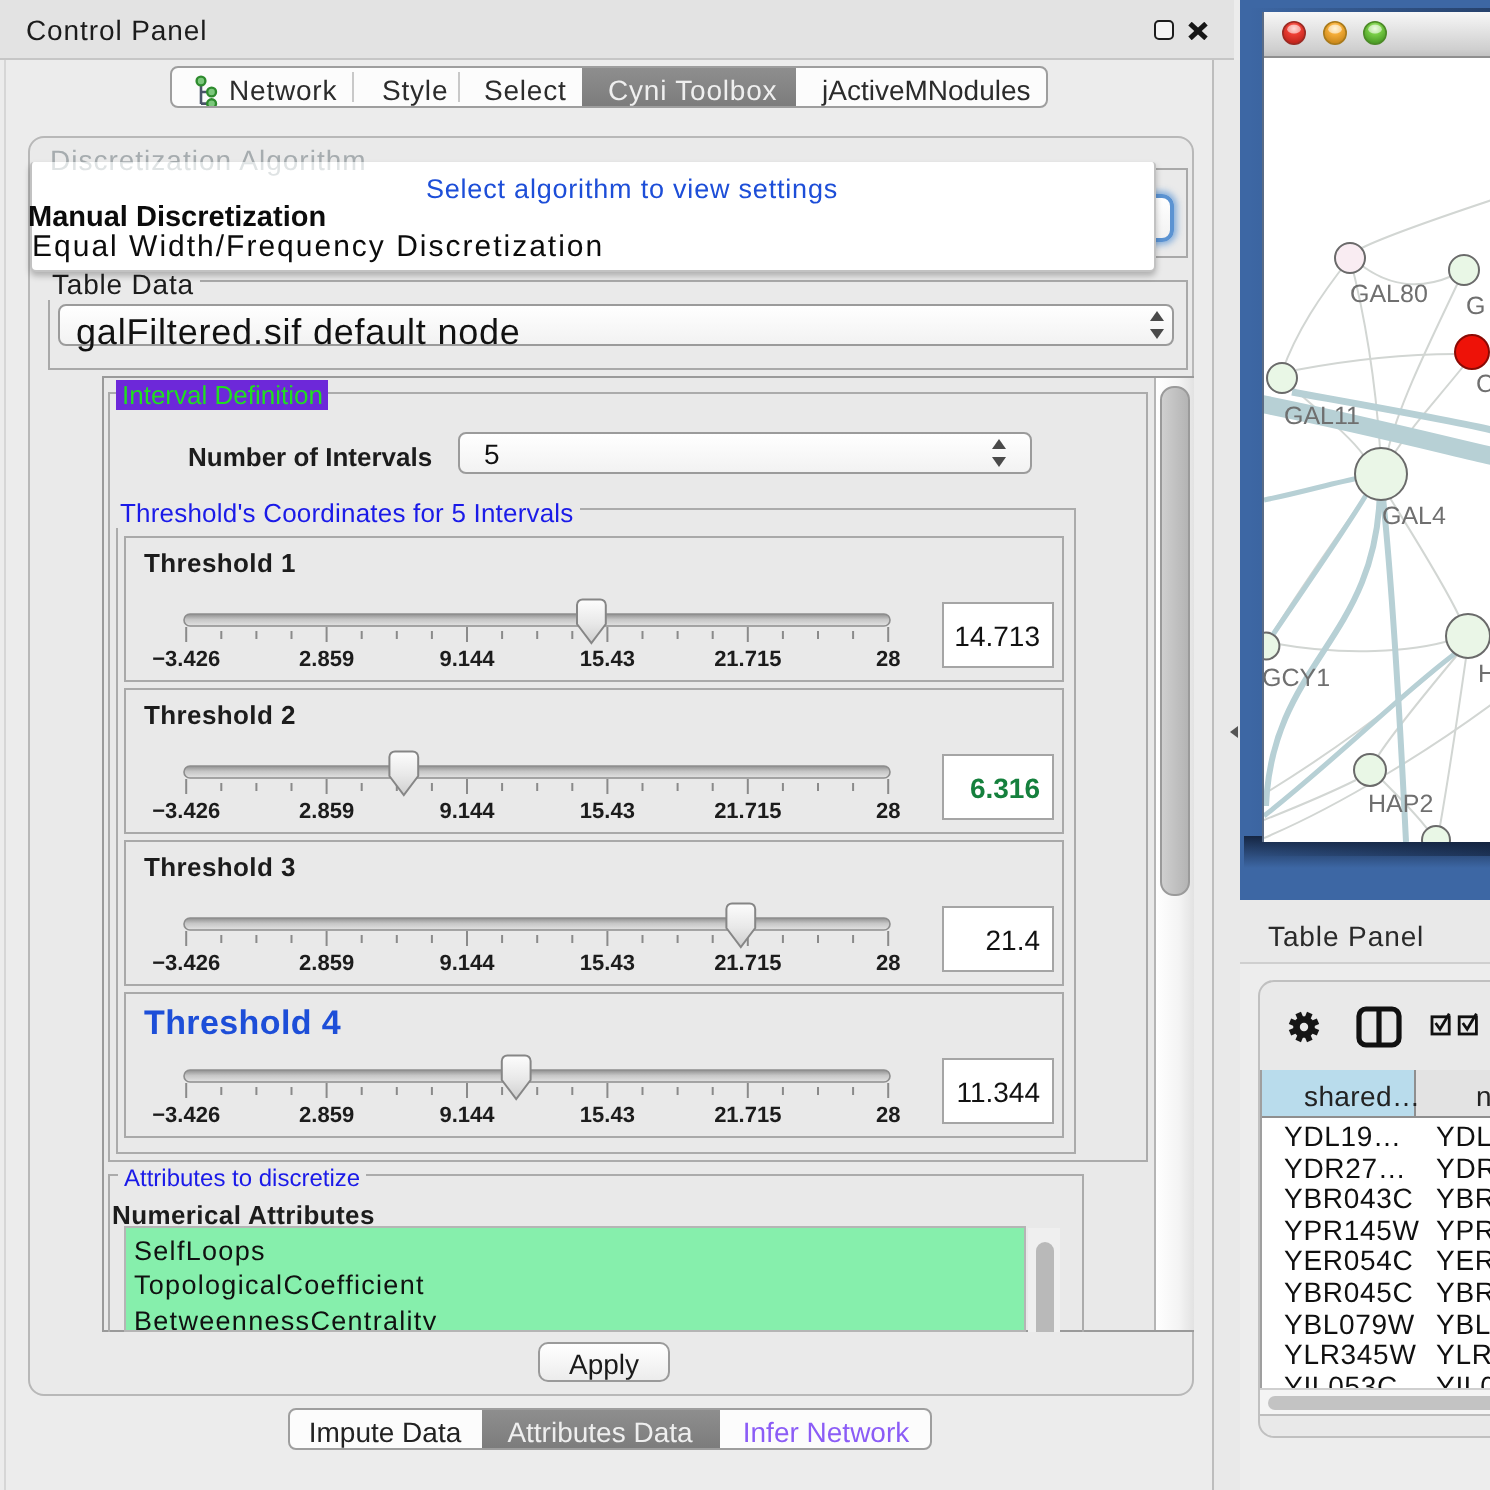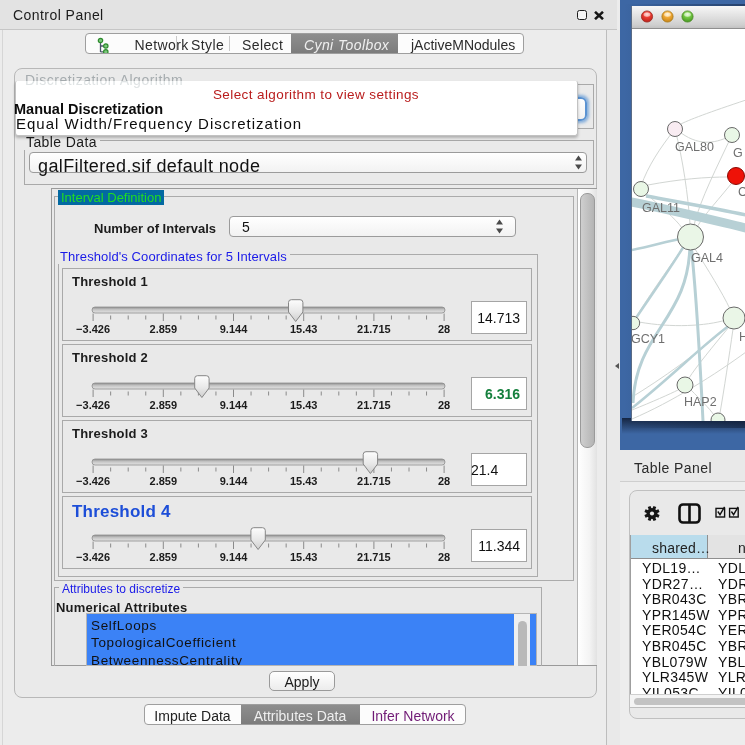--- a/index.html
+++ b/index.html
@@ -30,24 +30,24 @@
 <div class="abs" style="left:2px;top:30px;width:1px;height:715px;background:#d6d6d6;"></div>
 
 <div class="abs" style="left:606px;top:30px;width:1px;height:715px;background:#bdbdbd;"></div>
 <div class="abs" style="left:607px;top:30px;width:13px;height:715px;background:#e9e9e9;"></div>
 <div class="abs" style="left:615px;top:363px;width:0;height:0;border-top:3px solid transparent;border-bottom:3px solid transparent;border-right:4px solid #555;"></div>
 
 <div class="abs" style="left:85px;top:32.5px;width:439px;height:21px;background:#fcfcfc;border:1px solid #9e9e9e;border-radius:4px;box-sizing:border-box;overflow:hidden;">
   <div class="abs" style="left:89.5px;top:2px;width:1px;height:15px;background:#c9c9c9;"></div>
   <div class="abs" style="left:143px;top:2px;width:1px;height:15px;background:#c9c9c9;"></div>
   <div class="abs" style="left:205px;top:0;width:107px;height:21px;background:linear-gradient(#8e8e8e,#7a7a7a);"></div>
-  <div class="abs" style="left:28.5px;top:3px;font-size:14px;letter-spacing:0.4px;color:#2b2b2b;margin-left:20px;">Network</div>
+  <div class="abs" style="left:28.5px;top:3px;font-size:14px;letter-spacing:0.4px;color:#2b2b2b;">Network</div>
   <div class="abs" style="left:105px;top:3px;font-size:14px;letter-spacing:0.4px;color:#2b2b2b;">Style</div>
   <div class="abs" style="left:156px;top:3px;font-size:14px;letter-spacing:0.4px;color:#2b2b2b;">Select</div>
-  <div class="abs" style="left:218px;top:3px;font-size:14px;letter-spacing:0.4px;color:#efefef;font-style:italic;">Cyni Toolbox</div>
+  <div class="abs" style="left:218px;top:3px;font-size:14px;letter-spacing:0.4px;color:#efefef;">Cyni Toolbox</div>
   <div class="abs" style="left:325px;top:3px;font-size:14px;color:#2b2b2b;">jActiveMNodules</div>
   <svg class="abs" style="left:7px;top:2px;" width="16" height="18" viewBox="0 0 16 18">
     <path d="M7.5 5 V16 M7.5 10 H12.5 M7.5 15.8 H12.5" stroke="#4a5568" stroke-width="1.3" fill="none"></path>
     <circle cx="7.5" cy="4.5" r="2.2" fill="#7cc87c" stroke="#2e8b2e" stroke-width="1.2"></circle>
     <circle cx="12.8" cy="10" r="2.2" fill="#7cc87c" stroke="#2e8b2e" stroke-width="1.2"></circle>
     <circle cx="12.8" cy="15.8" r="2.2" fill="#7cc87c" stroke="#2e8b2e" stroke-width="1.2"></circle>
   </svg>
 </div>
 
 <div class="abs" style="left:14px;top:68px;width:583px;height:630px;background:#eaeaea;border:1px solid #b8b8b8;border-radius:8px;box-sizing:border-box;"></div>
@@ -63,21 +63,21 @@
   <path d="M4.5 0.5 L8 5.5 L1 5.5 Z" fill="#4a4a4a"></path>
     <path d="M4.5 14.5 L8 9.5 L1 9.5 Z" fill="#4a4a4a"></path>
 </svg>
 
 <div class="abs" style="left:51px;top:188px;width:546px;height:478px;border:1px solid #9a9a9a;background:#e9e9e9;box-sizing:border-box;"></div>
 
 <div class="abs" style="left:577px;top:189px;width:19px;height:476px;background:linear-gradient(90deg,#ffffff,#f4f4f4 60%,#e2e2e2);border-left:1px solid #b5b5b5;"></div>
 <div class="abs" style="left:580px;top:193px;width:13px;height:253px;background:linear-gradient(90deg,#cfcfcf,#b4b4b4);border:1px solid #9a9a9a;border-radius:7px;"></div>
 
 <div class="gbline" style="left:54px;top:196px;width:518px;height:383px;border-color:#ababab;"></div>
-<div class="abs" style="left:58px;top:190px;padding:0 3px;background:#0369a1;font-size:13px;color:#21dd21;">Interval Definition</div>
+<div class="abs" style="left:58px;top:190px;padding:0 3px;background:#6d28d9;font-size:13px;color:#21dd21;">Interval Definition</div>
 <div class="abs" style="left:94px;top:220.5px;font-size:13px;font-weight:bold;color:#1c1c1c;">Number of Intervals</div>
 <div class="combo" style="left:229px;top:216px;width:287px;height:21px;"></div>
 <div class="abs" style="left:242px;top:219px;font-size:14px;color:#111;">5</div>
 <svg class="abs" style="left:495px;top:219px;" width="9" height="15" viewBox="0 0 9 15">
   <path d="M4.5 0.5 L8 5.5 L1 5.5 Z" fill="#4a4a4a"></path>
     <path d="M4.5 14.5 L8 9.5 L1 9.5 Z" fill="#4a4a4a"></path>
 </svg>
 
 <div class="gbline" style="left:58px;top:254px;width:478px;height:321px;border-color:#ababab;"></div>
 <div class="abs" style="left:57px;top:249px;padding:0 3px;background:#e9e9e9;font-size:13px;letter-spacing:0.1px;color:#1a1ae8;">Threshold's Coordinates for 5 Intervals</div>
@@ -209,21 +209,21 @@
         <text x="30.1" y="64" text-anchor="middle">−3.426</text>
         <text x="100.3" y="64" text-anchor="middle">2.859</text>
         <text x="170.5" y="64" text-anchor="middle">9.144</text>
         <text x="240.7" y="64" text-anchor="middle">15.43</text>
         <text x="310.9" y="64" text-anchor="middle">21.715</text>
         <text x="381.1" y="64" text-anchor="middle">28</text>
       </g>
     <path d="M 300.2 33.5 a2.8 2.8 0 0 1 2.8 -2.8 l 8.8 0 a2.8 2.8 0 0 1 2.8 2.8 l 0 9.5 L 307.4 52.5 L 300.2 43 Z" fill="url(#thumbgrad)" stroke="#868686" stroke-width="1"></path>
   </svg>
   <div class="abs" style="left:408px;top:32.5px;width:56px;height:33px;background:#fff;border:1px solid #a5a5a5;box-sizing:border-box;"></div>
-  <div class="abs" style="left:408px;top:41px;width:49px;font-size:14px;color:#111;">21.4</div>
+  <div class="abs" style="left:408px;top:41px;width:49px;text-align:right;font-size:14px;color:#111;">21.4</div>
 </div>
 <div class="abs tbox" style="left:62px;top:495.5px;">
   <div class="abs" style="left:9px;top:5.5px;font-size:17px;font-weight:bold;letter-spacing:0.2px;color:#1d4ed8;">Threshold 4</div>
   <svg class="abs" style="left:0;top:0;" width="470" height="73" viewBox="0 0 470 73">
     <defs></defs>
     <rect x="29" y="38" width="353" height="6" rx="3" fill="url(#trackgrad)" stroke="#8d8d8d" stroke-width="0.8"></rect>
     <g stroke="#8a8a8a" stroke-width="1">
         <line x1="30.1" y1="44.5" x2="30.1" y2="52"></line>
         <line x1="47.65" y1="46.5" x2="47.65" y2="50.5"></line>
         <line x1="65.2" y1="46.5" x2="65.2" y2="50.5"></line>
@@ -256,34 +256,34 @@
       </g>
     <path d="M 187.9 33.5 a2.8 2.8 0 0 1 2.8 -2.8 l 8.8 0 a2.8 2.8 0 0 1 2.8 2.8 l 0 9.5 L 195.1 52.5 L 187.9 43 Z" fill="url(#thumbgrad)" stroke="#868686" stroke-width="1"></path>
   </svg>
   <div class="abs" style="left:408px;top:32.5px;width:56px;height:33px;background:#fff;border:1px solid #a5a5a5;box-sizing:border-box;"></div>
   <div class="abs" style="left:408px;top:41px;width:49px;text-align:right;font-size:14px;color:#111;">11.344</div>
 </div>
 
 <div class="abs" style="left:54px;top:587px;width:488px;height:79px;border:1px solid #ababab;border-bottom:none;box-sizing:border-box;"></div>
 <div class="abs" style="left:59px;top:582px;padding:0 3px;background:#e9e9e9;font-size:12px;color:#1a1ae8;">Attributes to discretize</div>
 <div class="abs" style="left:56px;top:599.5px;font-size:13px;font-weight:bold;letter-spacing:0.2px;color:#1c1c1c;">Numerical Attributes</div>
-<div class="abs" style="left:62px;top:613px;width:451px;height:53px;background:#3b82f6;border:1px solid #b5b5b5;box-sizing:border-box;overflow:hidden;margin-left:24px;">
+<div class="abs" style="left:62px;top:613px;width:451px;height:53px;background:#86efac;border:1px solid #b5b5b5;box-sizing:border-box;overflow:hidden;">
   <div style="padding:3px 0 0 4px;font-size:13.5px;letter-spacing:0.65px;color:#111;line-height:17.4px;">SelfLoops<br>TopologicalCoefficient<br>BetweennessCentrality</div>
 </div>
 <div class="abs" style="left:514px;top:614px;width:16px;height:52px;background:#efefef;"></div>
 <div class="abs" style="left:518px;top:621px;width:9px;height:45px;background:#b9b9b9;border-radius:5px 5px 0 0;"></div>
 
 <div class="abs" style="left:269px;top:671px;width:66px;height:20px;background:linear-gradient(#ffffff,#ececec);border:1px solid #9a9a9a;border-radius:5px;box-sizing:border-box;"></div>
 <div class="abs" style="left:269px;top:673.5px;width:66px;text-align:center;font-size:14px;color:#1a1a1a;">Apply</div>
 
 <div class="abs" style="left:143.5px;top:704px;width:322px;height:21px;background:#fcfcfc;border:1px solid #9e9e9e;border-radius:4px;box-sizing:border-box;overflow:hidden;">
   <div class="abs" style="left:96px;top:0;width:119px;height:21px;background:linear-gradient(#8e8e8e,#7a7a7a);"></div>
   <div class="abs" style="left:0px;top:3px;width:96px;text-align:center;font-size:14px;color:#222;">Impute Data</div>
   <div class="abs" style="left:96px;top:3px;width:119px;text-align:center;font-size:14px;color:#efefef;">Attributes Data</div>
-  <div class="abs" style="left:215px;top:3px;width:107px;text-align:center;font-size:14px;color:#701a75;">Infer Network</div>
+  <div class="abs" style="left:215px;top:3px;width:107px;text-align:center;font-size:14px;color:#8b5cf6;">Infer Network</div>
 </div>
 
 <div class="abs" style="left:620px;top:0;width:125px;height:450px;background:#3d67a4;"></div>
 
 <div class="abs" style="left:624px;top:4px;width:121px;height:424px;background:linear-gradient(90deg,rgba(10,20,40,0) 0%,rgba(10,20,40,0.45) 100%);"></div>
 <div class="abs" style="left:622px;top:418px;width:123px;height:16px;background:linear-gradient(rgba(8,16,34,0.75),rgba(8,16,34,0));"></div>
 
 <div class="abs" style="left:631px;top:6px;width:114px;height:415px;background:#ffffff;border-left:1px solid #5a6b85;"></div>
 <div class="abs" style="left:632px;top:6px;width:113px;height:22px;background:linear-gradient(#f7f7f7,#cfcfcf 85%,#c2c2c2);border-bottom:1px solid #8f8f8f;"></div>
 <svg class="abs" style="left:632px;top:6px;" width="113" height="22" viewBox="0 0 113 22">
@@ -411,15 +411,15 @@
 
 <div class="abs" style="left:25px;top:72px;width:260px;height:8.5px;overflow:hidden;">
   <div style="font-size:14px;letter-spacing:0.5px;color:#a6acaf;">Discretization Algorithm</div>
 </div>
 
 <div class="abs" style="left:15px;top:80.5px;width:563px;height:55px;background:#ffffff;border:1px solid #c2c2c2;border-top:none;border-radius:2px 2px 3px 3px;box-shadow:0 2px 3px rgba(0,0,0,0.25);box-sizing:border-box;"></div>
 
 <div class="abs" style="left:25px;top:80.5px;width:260px;height:7px;overflow:hidden;">
   <div style="font-size:14px;letter-spacing:0.5px;color:#dfe3e4;margin-top:-8.5px;">Discretization Algorithm</div>
 </div>
-<div class="abs" style="left:15px;top:87px;width:602px;text-align:center;font-size:13.5px;letter-spacing:0.4px;color:#b91c1c;">Select algorithm to view settings</div>
+<div class="abs" style="left:15px;top:87px;width:602px;text-align:center;font-size:13.5px;letter-spacing:0.4px;color:#1d4ed8;">Select algorithm to view settings</div>
 <div class="abs" style="left:14px;top:101px;font-size:14.5px;font-weight:bold;color:#0c0c0c;">Manual Discretization</div>
 <div class="abs" style="left:16px;top:114.5px;font-size:15px;letter-spacing:1px;color:#0c0c0c;">Equal Width/Frequency Discretization</div>
 
 </body></html>

